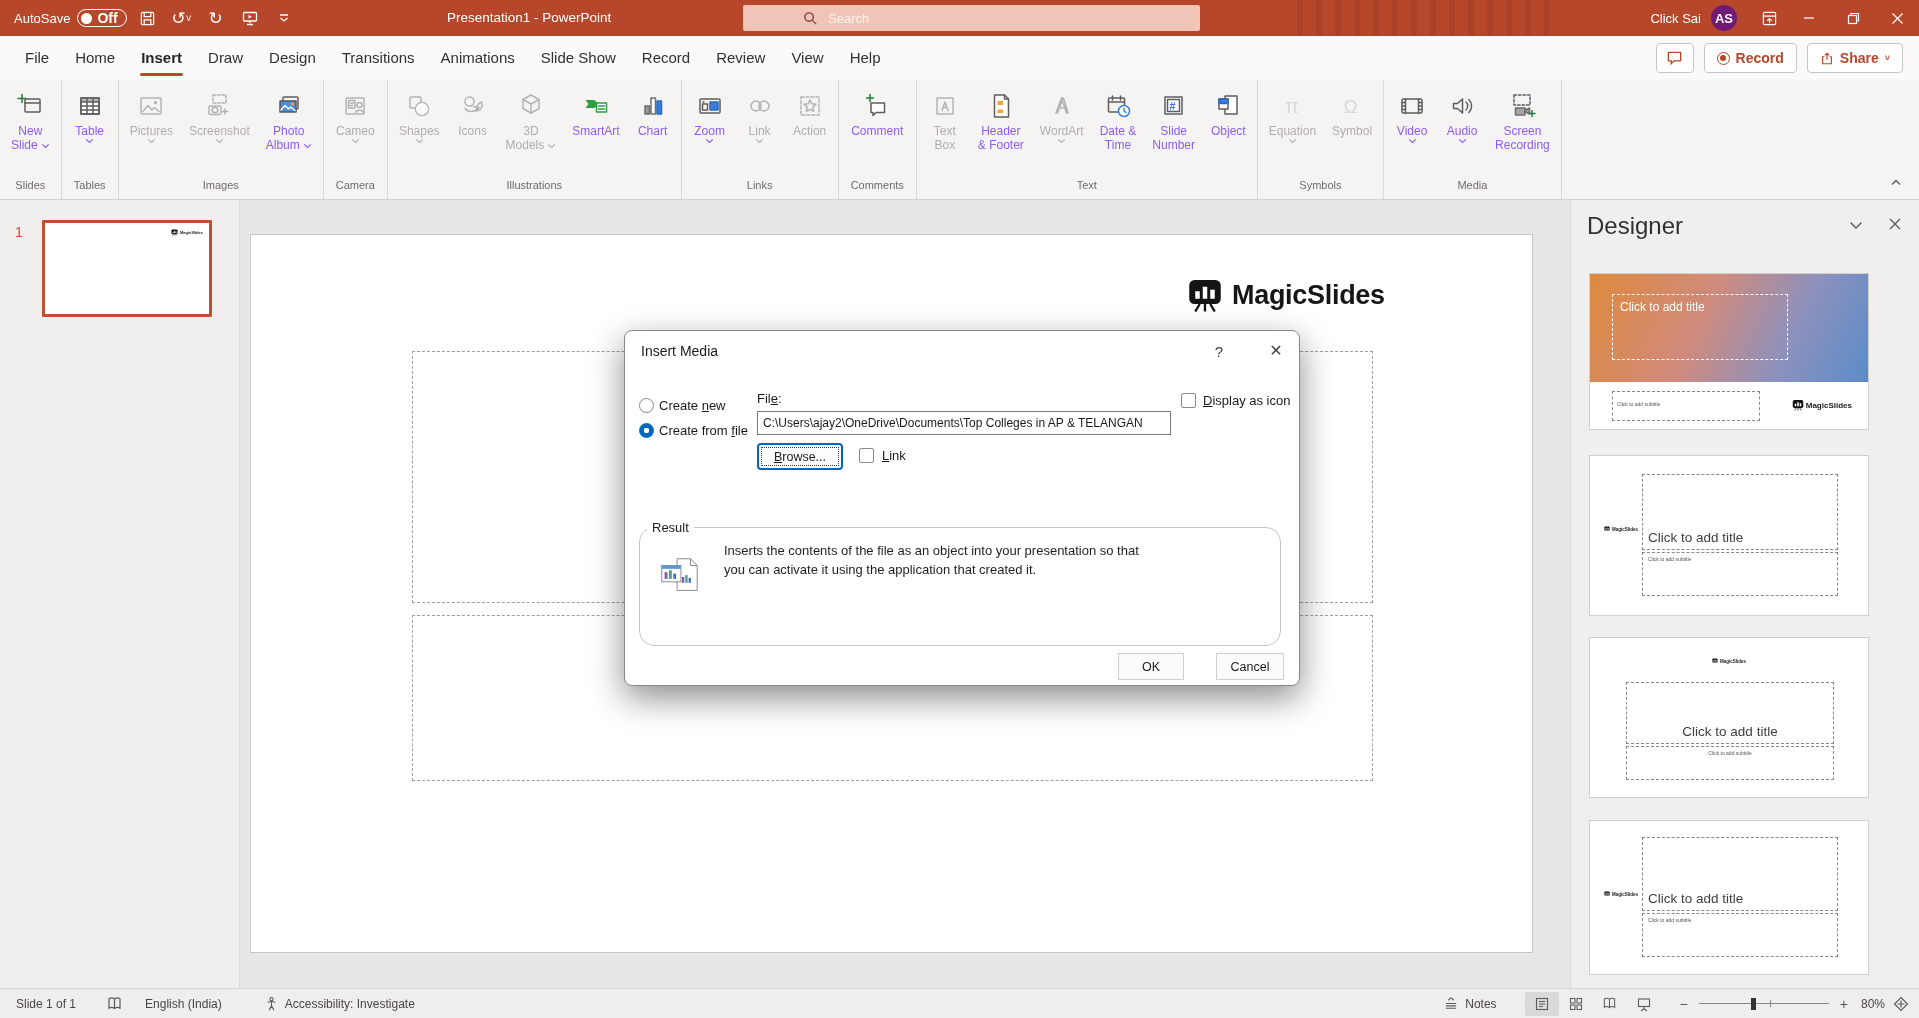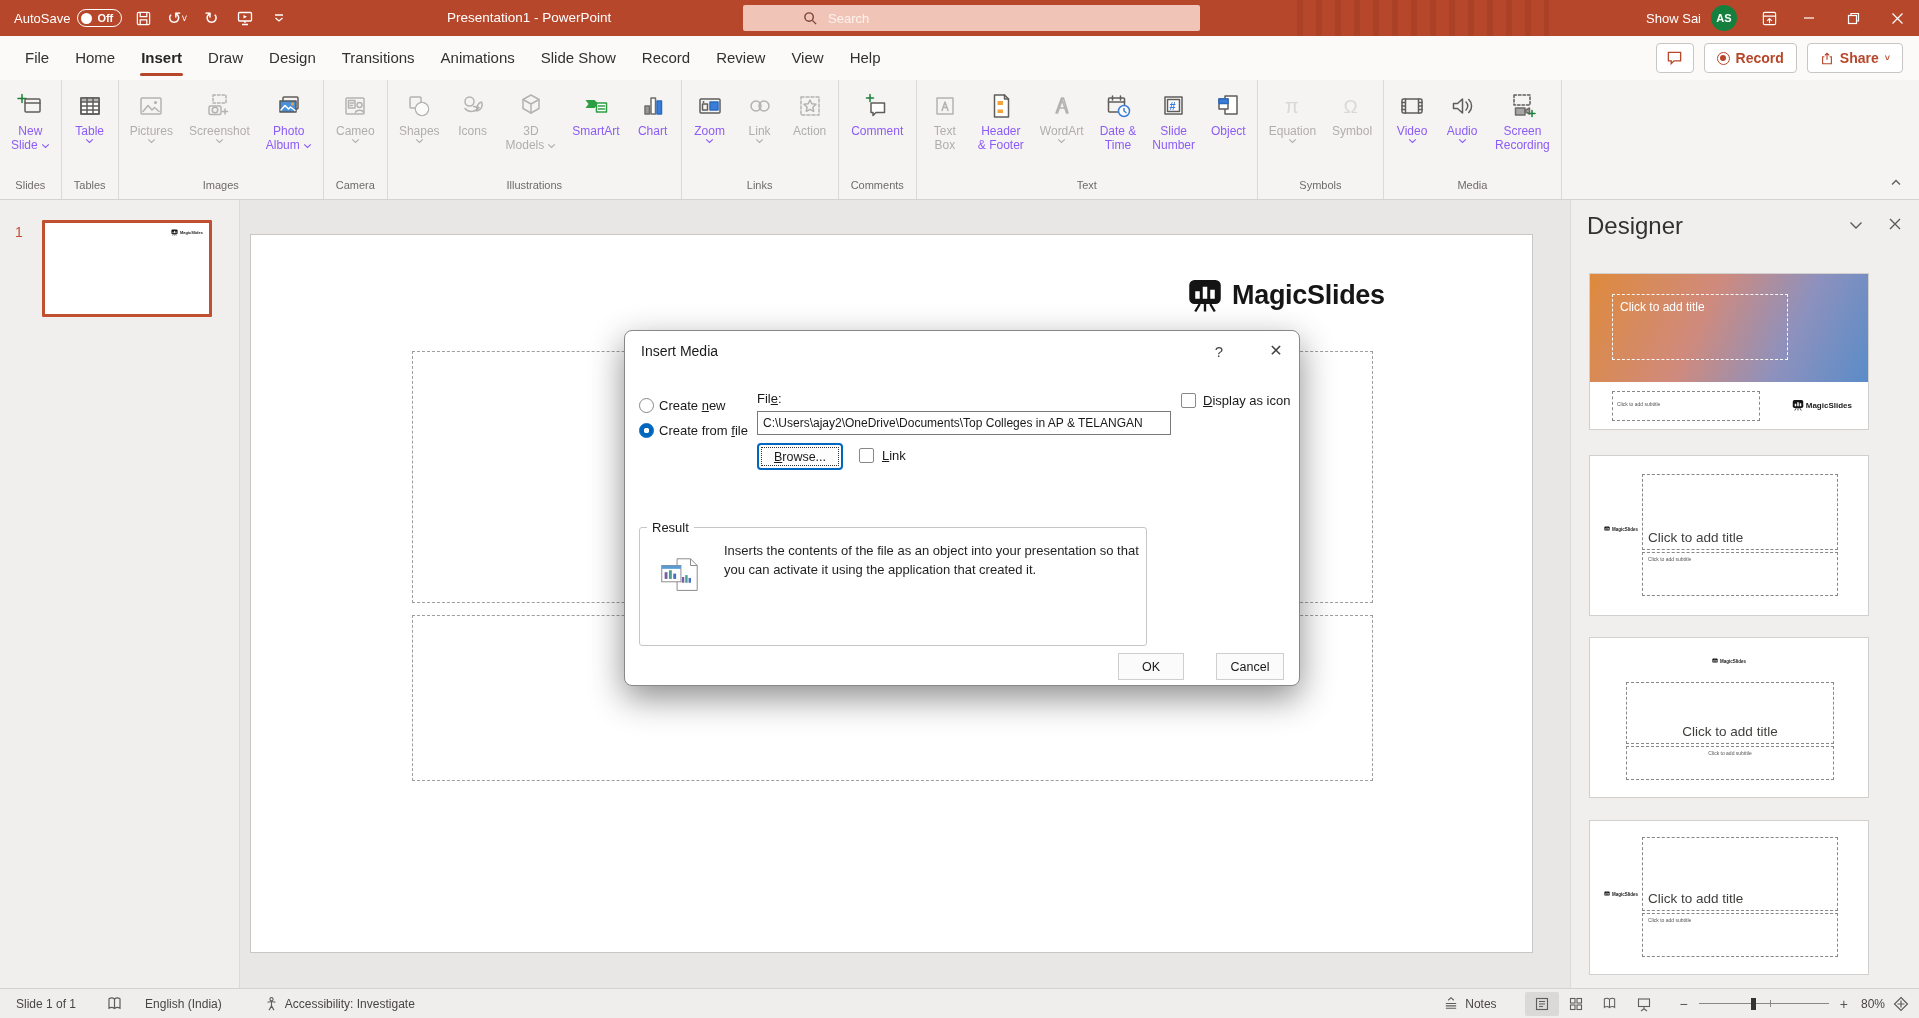--- a/index.html
+++ b/index.html
@@ -5,33 +5,33 @@
   html,body{margin:0;padding:0;overflow:hidden;background:#000;}
   *{box-sizing:border-box;font-family:"Liberation Sans",sans-serif;}
   .app{position:relative;width:1919px;height:1018px;background:#e9e7e5;overflow:hidden;}
 
   
   .titlebar{position:absolute;left:0;top:0;width:100%;height:36px;background:#b7472a;display:flex;align-items:center;color:#fff;}
   .autosave{display:flex;align-items:center;gap:7px;margin-left:14px;cursor:pointer;}
   .as-label{font-size:13px;color:#fff;}
   .as-pill{display:flex;align-items:center;gap:5px;border:1px solid #fff;border-radius:9px;height:18px;padding:0 8px 0 3px;}
   .as-knob{width:11px;height:11px;border-radius:50%;background:#fff;}
-  .as-off{font-size:11px;font-weight:700;color:#fff;}
+  .as-off{font-size:14px;font-weight:700;color:#fff;}
   .qat{background:none;border:none;color:#fff;width:26px;height:28px;display:flex;align-items:center;justify-content:center;cursor:pointer;padding:0;margin-left:8px;}
   .qat svg{stroke:#fff;fill:none;stroke-width:1.3;}
   .qat .glyph{font-size:17px;line-height:1;color:#fff;}
   .qat-chev{font-size:10px;}
   .tb-title{position:absolute;left:447px;top:0;height:36px;line-height:36px;font-size:13.5px;color:#fff;}
   .searchbox{position:absolute;left:743px;top:5px;width:457px;height:26px;background:#f0c5b8;border-radius:2px;display:flex;align-items:center;gap:10px;padding-left:60px;cursor:text;}
   .searchbox svg{stroke:#82four;}
   .search-txt{font-size:13px;color:#fdf2ed;}
   .tb-right{position:absolute;right:0;top:0;height:36px;display:flex;align-items:center;}
   .deco{position:absolute;right:370px;top:0;height:36px;width:265px;opacity:.14;background:repeating-linear-gradient(90deg,transparent 0 13px,#5e2113 13px 19px);pointer-events:none;}
   .user-name{font-size:13px;color:#fff;margin-right:10px;}
-  .avatar{width:26px;height:26px;border-radius:50%;background:#15803d;color:#fff;font-size:11px;font-weight:700;display:flex;align-items:center;justify-content:center;margin-right:14px;cursor:pointer;}
+  .avatar{width:26px;height:26px;border-radius:50%;background:#701a75;color:#fff;font-size:13px;font-weight:700;display:flex;align-items:center;justify-content:center;margin-right:14px;cursor:pointer;}
   .winbtn{width:44px;height:36px;background:none;border:none;display:flex;align-items:center;justify-content:center;cursor:pointer;}
   .winbtn svg{stroke:#fff;fill:none;stroke-width:1.2;}
 
   
   .tabrow{position:absolute;left:0;top:36px;width:100%;height:44px;background:#fbfaf9;display:flex;align-items:center;}
   .tabs{display:flex;align-items:center;height:100%;padding-left:12px;}
   .tab{position:relative;height:100%;line-height:44px;padding:0 12px;margin:0 1px;font-size:15px;color:#323130;cursor:pointer;white-space:nowrap;}
   .tab.active{font-weight:700;color:#262626;}
   .tab.active::after{content:'';position:absolute;left:11px;right:11px;bottom:4px;height:3px;background:#b7472a;border-radius:2px;}
   .tabrow-right{margin-left:auto;display:flex;align-items:center;gap:10px;padding-right:16px;}
@@ -112,21 +112,21 @@
   .rdlab{position:absolute;cursor:pointer;}
   .u{text-decoration:underline;}
   .flab{position:absolute;left:132px;top:60px;}
   .finput{position:absolute;left:132px;top:80px;width:414px;height:24px;border:1px solid #7a7978;background:#fff;font-size:12px;color:#1a1a1a;padding:2px 5px;white-space:nowrap;overflow:hidden;}
   .browse{position:absolute;left:132px;top:112px;width:86px;height:27px;background:#fdfdfd;border:2px solid #0067c0;border-radius:4px;font-size:12.5px;color:#1a1a1a;cursor:pointer;outline:1px dotted #333;outline-offset:-5px;}
   .cb{position:absolute;width:15px;height:15px;border:1px solid #8a8886;border-radius:2px;background:#fff;cursor:pointer;}
   .cb-link{left:234px;top:117px;}
   .cblab-link{position:absolute;left:257px;top:117px;cursor:pointer;}
   .cb-dai{left:556px;top:62px;}
   .cblab-dai{position:absolute;left:578px;top:62px;cursor:pointer;}
-  .resgrp{position:absolute;left:14px;top:196px;width:508px;height:119px;border:1px solid #c8c6c4;border-radius:3px;}
+  .resgrp{position:absolute;left:14px;top:196px;width:642px;height:119px;border:1px solid #c8c6c4;border-radius:15px;}
   .reslab{position:absolute;left:22px;top:189px;background:#fff;padding:0 5px;}
   .resicon{position:absolute;left:16px;top:26px;}
   .restext{position:absolute;left:84px;top:14px;width:432px;line-height:1.45;color:#1f1f1f;}
   .dbtn{position:absolute;top:322px;height:27px;background:#fbfbfb;border:1px solid #d1cfcd;border-radius:0;font-size:12.5px;color:#1a1a1a;cursor:pointer;}
   .ok{left:493px;width:66px;}
   .cancel{left:591px;width:68px;}
 
   
   .statusbar{position:absolute;left:0;bottom:0;width:100%;height:30px;background:#f0eeec;border-top:1px solid #d5d3d1;display:flex;align-items:center;font-size:12px;color:#484644;}
   .sb-item{display:flex;align-items:center;gap:6px;cursor:pointer;padding:0 4px;}
@@ -191,21 +191,21 @@
     <div class="tb-title">Presentation1 - PowerPoint</div>
     <div class="searchbox">
       <svg width="15" height="15" viewBox="0 0 16 16">
           <circle cx="6.5" cy="6.5" r="4.5" fill="none" stroke="#7d4436" stroke-width="1.5"></circle>
           <path d="M10 10l4 4" stroke="#7d4436" stroke-width="1.5"></path>
         </svg>
       <span class="search-txt">Search</span>
     </div>
     <div class="deco"></div>
     <div class="tb-right">
-      <span class="user-name">Show Sai</span>
+      <span class="user-name">Click Sai</span>
       <span class="avatar">AS</span>
       <button class="winbtn" style="width:36px;">
           <svg width="17" height="17" viewBox="0 0 18 18">
             <rect x="2.5" y="2.5" width="13" height="13" rx="1.5"></rect>
             <path d="M2.5 6.5h13M6.5 11.5L9 9l2.5 2.5M9 9v5"></path>
           </svg>
         </button>
       <button class="winbtn">
           <svg width="12" height="12" viewBox="0 0 12 12">
             <path d="M1 6h10"></path>

